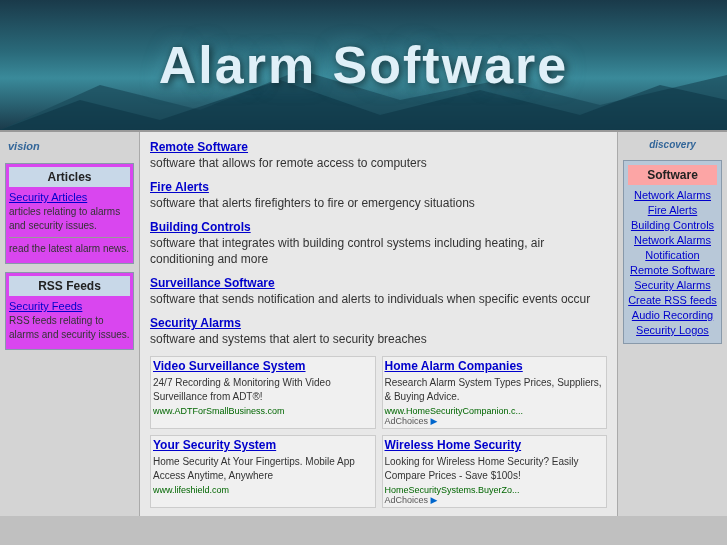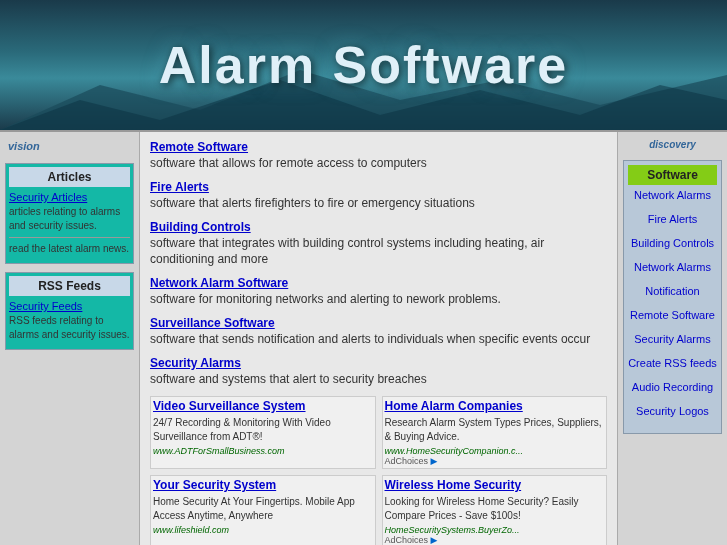--- a/index.html
+++ b/index.html
@@ -44,21 +44,21 @@
     .left-logo {
       font-size: 11px;
       color: #336699;
       font-style: italic;
       font-weight: bold;
       margin-bottom: 8px;
       padding: 3px;
     }
 
     .sidebar-box {
-      background: #14b8a6;
+      background: #d946ef;
       border: 1px solid #8899aa;
       margin-bottom: 8px;
       padding: 3px;
     }
 
     .sidebar-box-title {
       text-align: center;
       font-weight: bold;
       font-size: 12px;
       color: #222;
@@ -139,21 +139,20 @@
     .ad-box-text {
       font-size: 10px;
       color: #333;
       line-height: 1.4;
     }
 
     .ad-box-url {
       font-size: 9px;
       color: #006600;
       margin-top: 2px;
-      font-style: italic;
     }
 
     .ad-choices {
       font-size: 9px;
       color: #555;
     }
     .ad-choices-arrow {
       color: #0066cc;
     }
 
@@ -180,31 +179,32 @@
       background: #b8c8d8;
       border: 1px solid #8899aa;
       padding: 4px;
     }
 
     .right-box-title {
       text-align: center;
       font-weight: bold;
       font-size: 12px;
       color: #222;
-      background: #84cc16;
+      background: #fca5a5;
       padding: 3px;
       margin-bottom: 4px;
     }
 
     .right-link {
       color: #0000cc;
+      text-decoration: underline;
       cursor: pointer;
       font-size: 11px;
       display: block;
-      margin-bottom: 12px;
+      margin-bottom: 3px;
       text-align: center;
     }
 
     
     svg.mountains {
       position: absolute;
       bottom: 0;
       left: 0;
       width: 100%;
       height: 65px;
@@ -240,21 +240,20 @@
       <div class="sidebar-text">RSS feeds relating to alarms and security issues.</div>
     </div>
   </div>
 
   <div class="center-content">
 
     <div id="content-items">
         <div><a class="content-link">Remote Software</a><div class="content-desc">software that allows for remote access to computers</div></div>
         <div><a class="content-link">Fire Alerts</a><div class="content-desc">software that alerts firefighters to fire or emergency situations</div></div>
         <div><a class="content-link">Building Controls</a><div class="content-desc">software that integrates with building control systems including heating, air conditioning and more</div></div>
-        <div><a class="content-link">Network Alarm Software</a><div class="content-desc">software for monitoring networks and alerting to nework problems.</div></div>
         <div><a class="content-link">Surveillance Software</a><div class="content-desc">software that sends notification and alerts to individuals when specific events occur</div></div>
         <div><a class="content-link">Security Alarms</a><div class="content-desc">software and systems that alert to security breaches</div></div>
       </div>
 
     <div class="ad-grid" id="ad-grid">
         <div class="ad-box">
           <a class="ad-box-title">Video Surveillance System</a>
           <div class="ad-box-text">24/7 Recording &amp; Monitoring With Video Surveillance from ADT®!</div>
           <div class="ad-box-url">www.ADTForSmallBusiness.com</div>
         </div>

